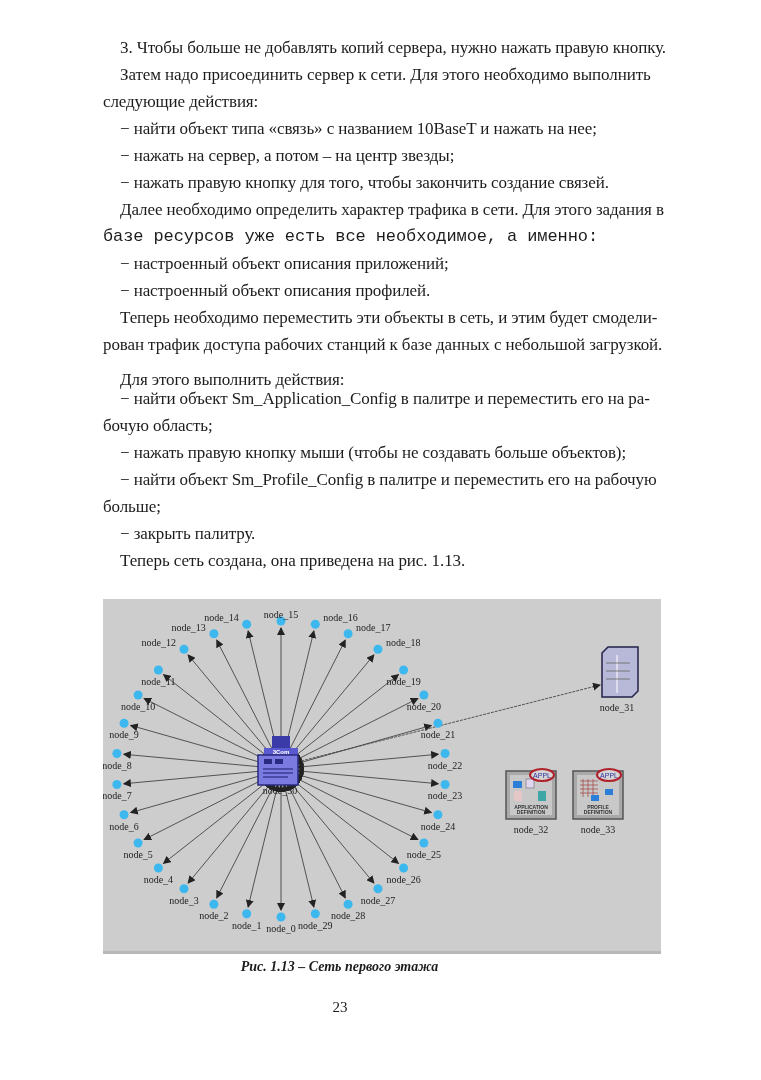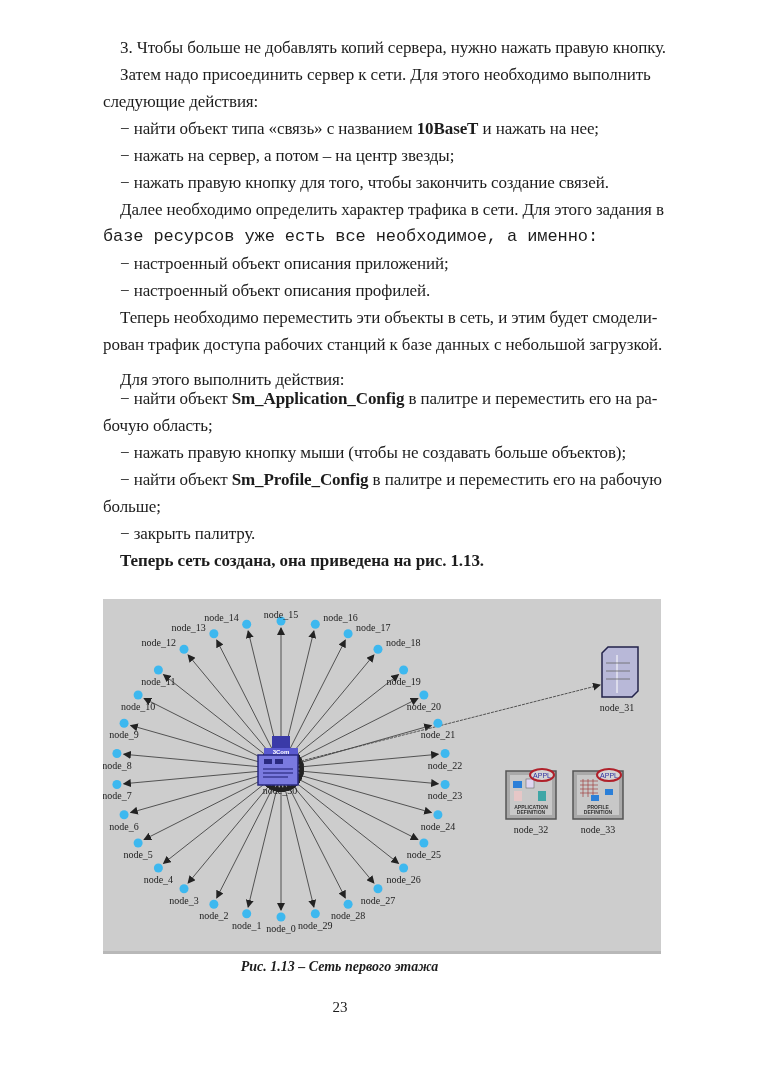--- a/index.html
+++ b/index.html
@@ -1,20 +1,20 @@
 <!DOCTYPE html>
 <html><head>
 <meta charset="utf-8">
 <style>
   html, body { margin: 0; padding: 0; background: #ffffff; }
   body { width: 761px; height: 1080px; position: relative; overflow: hidden;
          font-family: "Liberation Serif", "DejaVu Serif", serif; color: #1c1c1c; }
   .page { position: absolute; left: 0; top: 0; width: 761px; height: 1080px; }
   .line { position: absolute; font-size: 17px; line-height: 20px; white-space: nowrap; letter-spacing: -0.1px; }
-  .line b { font-weight: bold; }
+  .line b { font-weight: normal; }
   .figure { position: absolute; left: 103px; top: 599px; width: 558px; height: 352px;
             background: #cdcdcd; border-bottom: 3px solid #b8b8b8; }
   .figure svg { position: absolute; left: 0; top: 0; }
   .caption { position: absolute; top: 959px; left: 0; width: 679px; text-align: center;
              font-size: 14px; font-weight: bold; font-style: italic; }
   .pagenum { position: absolute; top: 999px; left: 0; width: 680px; text-align: center; font-size: 15px; }
   .nlabel { font-family: "Liberation Serif", serif; font-size: 10px; fill: #222; }
 </style>
 </head>
 <body>
@@ -33,21 +33,21 @@
       <div class="line" style="top: 281px; left: 120px;"><span>− настроенный объект описания профилей.</span></div>
       <div class="line" style="top: 308px; left: 120px;"><span>Теперь необходимо переместить эти объекты в сеть, и этим будет смодели-</span></div>
       <div class="line" style="top: 335px; left: 103px;"><span>рован трафик доступа рабочих станций к базе данных с небольшой загрузкой.</span></div>
       <div class="line" style="top: 370px; left: 120px;"><span>Для этого выполнить действия:</span></div>
       <div class="line" style="top: 389px; left: 120px;"><span>− найти объект </span><b>Sm_Application_Config</b><span> в палитре и переместить его на ра-</span></div>
       <div class="line" style="top: 416px; left: 103px; text-align: center;"><span>бочую область;</span></div>
       <div class="line" style="top: 443px; left: 120px;"><span>− нажать правую кнопку мыши (чтобы не создавать больше объектов);</span></div>
       <div class="line" style="top: 470px; left: 120px;"><span>− найти объект </span><b>Sm_Profile_Config</b><span> в палитре и переместить его на рабочую</span></div>
       <div class="line" style="top: 497px; left: 103px;"><span>больше;</span></div>
       <div class="line" style="top: 524px; left: 120px;"><span>− закрыть палитру.</span></div>
-      <div class="line" style="top: 551px; left: 120px; font-weight: bold;"><span>Теперь сеть создана, она приведена на рис. 1.13.</span></div>
+      <div class="line" style="top: 551px; left: 120px;"><span>Теперь сеть создана, она приведена на рис. 1.13.</span></div>
     </div>
 
   <div class="figure">
     <svg id="net" width="558" height="352" viewBox="0 0 558 352">
       <defs>
         <marker id="arr" markerWidth="8" markerHeight="8" refX="7" refY="4" orient="auto" markerUnits="userSpaceOnUse">
           <path d="M0,0 L8,4 L0,8 Z" fill="#222"></path>
         </marker>
         <marker id="arr2" markerWidth="8" markerHeight="8" refX="1" refY="4" orient="auto-start-reverse" markerUnits="userSpaceOnUse">
           <path d="M0,0 L8,4 L0,8 Z" fill="#222"></path>

